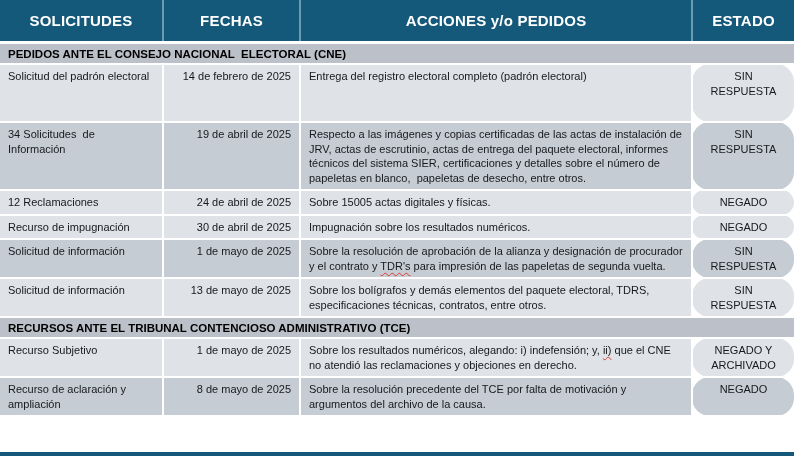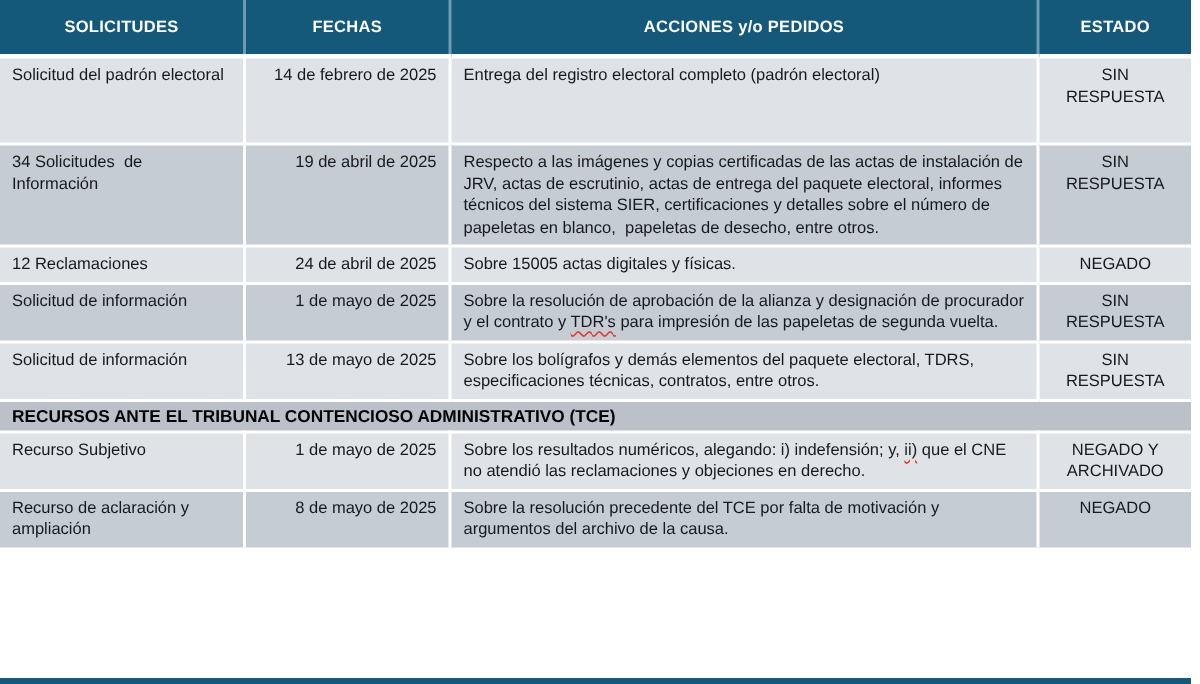--- a/index.html
+++ b/index.html
@@ -19,21 +19,21 @@
   table.main{
     width:794px;border-collapse:collapse;table-layout:fixed;
   }
   col.c-sol{width:163px;}
   col.c-fec{width:137px;}
   col.c-acc{width:392px;}
   col.c-est{width:102px;}
   thead th{
     background:var(--header-bg);
     color:#ffffff;
-    font-size:11px;
+    font-size:15px;
     font-weight:bold;
     text-align:center;
     vertical-align:middle;
     padding:12px 6px;
     border-bottom:3px solid #ffffff;
     letter-spacing:.2px;
   }
   thead th + th{border-left:2px solid #6d9bb2;margin-top:20px;}
   td.section-cell{
     background:var(--section-bg);
@@ -55,20 +55,21 @@
   tr.data-row td + td{border-left:2px solid #ffffff;}
   tr.light td{background:var(--row-light);}
   tr.dark td{background:var(--row-dark);}
   td.cell-fecha{padding-left:11px;text-align:right;}
   td.cell-estado{
     text-align:center;
     vertical-align:middle;
     font-size:10.5px;
     padding:4px 5px;
     line-height:1.35;
+    border-radius:18px;
   }
   .s0-r0 td{height:48px;}
   .squiggle{
     text-decoration:underline;
     text-decoration-style:wavy;
     text-decoration-color:var(--squiggle);
     text-decoration-thickness:1px;
     text-underline-offset:2px;
   }
   .bottom-bar{
@@ -90,36 +91,45 @@
     </colgroup>
     <thead>
       <tr>
         <th>SOLICITUDES</th>
         <th>FECHAS</th>
         <th>ACCIONES y/o PEDIDOS</th>
         <th>ESTADO</th>
       </tr>
     </thead>
     <tbody>
+        <tr>
+          <td colspan="4" class="section-cell">PEDIDOS ANTE EL CONSEJO NACIONAL  ELECTORAL (CNE)</td>
+        </tr>
         <tr class="data-row light s0-r0">
           <td class="cell-solicitud">Solicitud del padrón electoral</td>
           <td class="cell-fecha">14 de febrero de 2025</td>
           <td class="cell-acciones"><span>Entrega del registro electoral completo (padrón electoral)</span></td>
           <td class="cell-estado">SIN RESPUESTA</td>
         </tr>
         <tr class="data-row dark s0-r1">
           <td class="cell-solicitud">34 Solicitudes  de Información</td>
           <td class="cell-fecha">19 de abril de 2025</td>
           <td class="cell-acciones"><span>Respecto a las imágenes y copias certificadas de las actas de instalación de JRV, actas de escrutinio, actas de entrega del paquete electoral, informes técnicos del sistema SIER, certificaciones y detalles sobre el número de papeletas en blanco,  papeletas de desecho, entre otros.</span></td>
           <td class="cell-estado">SIN RESPUESTA</td>
         </tr>
         <tr class="data-row light s0-r2">
           <td class="cell-solicitud">12 Reclamaciones</td>
           <td class="cell-fecha">24 de abril de 2025</td>
           <td class="cell-acciones"><span>Sobre 15005 actas digitales y físicas.</span></td>
+          <td class="cell-estado">NEGADO</td>
+        </tr>
+        <tr class="data-row light s0-r4">
+          <td class="cell-solicitud">Recurso de impugnación</td>
+          <td class="cell-fecha">30 de abril de 2025</td>
+          <td class="cell-acciones"><span>Impugnación sobre los resultados numéricos.</span></td>
           <td class="cell-estado">NEGADO</td>
         </tr>
         <tr class="data-row dark s0-r5">
           <td class="cell-solicitud">Solicitud de información</td>
           <td class="cell-fecha">1 de mayo de 2025</td>
           <td class="cell-acciones"><span>Sobre la resolución de aprobación de la alianza y designación de procurador y el contrato y </span><span class="squiggle">TDR's</span><span> para impresión de las papeletas de segunda vuelta.</span></td>
           <td class="cell-estado">SIN RESPUESTA</td>
         </tr>
         <tr class="data-row light s0-r6">
           <td class="cell-solicitud">Solicitud de información</td>

